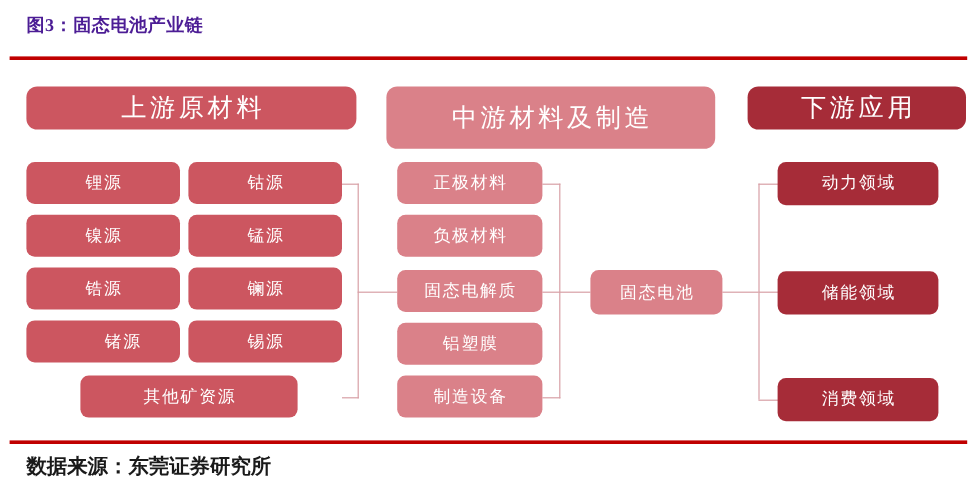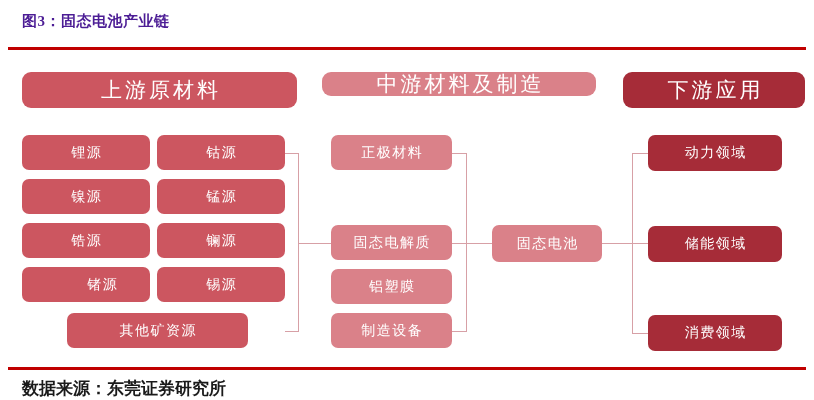--- a/index.html
+++ b/index.html
@@ -52,21 +52,21 @@
 </style>
 </head>
 <body>
 
 <div class="fig">
 
   <div class="title">图3：固态电池产业链</div>
   <div class="rule rule-top"></div>
 
   <div class="node header c-mid" style="left:22px;top:72px;width:275px;height:36px;">上游原材料</div>
-  <div class="node header c-pink" style="left:322px;top:72px;width:274px;height:24px;">中游材料及制造</div>
+  <div class="node header c-pink" style="left:322px;top:72px;width:274px;height:52px;">中游材料及制造</div>
   <div class="node header c-dark" style="left:623px;top:72px;width:182px;height:36px;">下游应用</div>
 
   <div class="ln h" style="left:285px;top:153px;width:14px;"></div>
   <div class="ln h" style="left:285px;top:331px;width:14px;"></div>
   <div class="ln v" style="left:298px;top:153px;height:179px;"></div>
   <div class="ln h" style="left:298px;top:243px;width:33px;"></div>
 
   <div class="ln h" style="left:452px;top:153px;width:15px;"></div>
   <div class="ln h" style="left:452px;top:331px;width:15px;"></div>
   <div class="ln v" style="left:466px;top:153px;height:179px;"></div>
@@ -86,20 +86,21 @@
 
   <div class="node c-mid" style="left:22px;top:223px;width:128px;height:35px;">锆源</div>
   <div class="node c-mid" style="left:157px;top:223px;width:128px;height:35px;">镧源</div>
 
   <div class="node c-mid" style="left:22px;top:267px;width:128px;height:35px;padding-left:32px;">锗源</div>
   <div class="node c-mid" style="left:67px;top:313px;width:181px;height:35px;">其他矿资源</div>
 
   <div class="node c-mid" style="left:157px;top:267px;width:128px;height:35px;">锡源</div>
 
   <div class="node c-pink" style="left:331px;top:135px;width:121px;height:35px;">正极材料</div>
+  <div class="node c-pink" style="left:331px;top:179px;width:121px;height:35px;">负极材料</div>
   <div class="node c-pink" style="left:331px;top:225px;width:121px;height:35px;">固态电解质</div>
   <div class="node c-pink" style="left:331px;top:269px;width:121px;height:35px;">铝塑膜</div>
   <div class="node c-pink" style="left:331px;top:313px;width:121px;height:35px;">制造设备</div>
 
   <div class="node c-pink" style="left:492px;top:225px;width:110px;height:37px;">固态电池</div>
 
   <div class="node c-dark" style="left:648px;top:135px;width:134px;height:36px;">动力领域</div>
   <div class="node c-dark" style="left:648px;top:226px;width:134px;height:36px;">储能领域</div>
   <div class="node c-dark" style="left:648px;top:315px;width:134px;height:36px;">消费领域</div>
 

